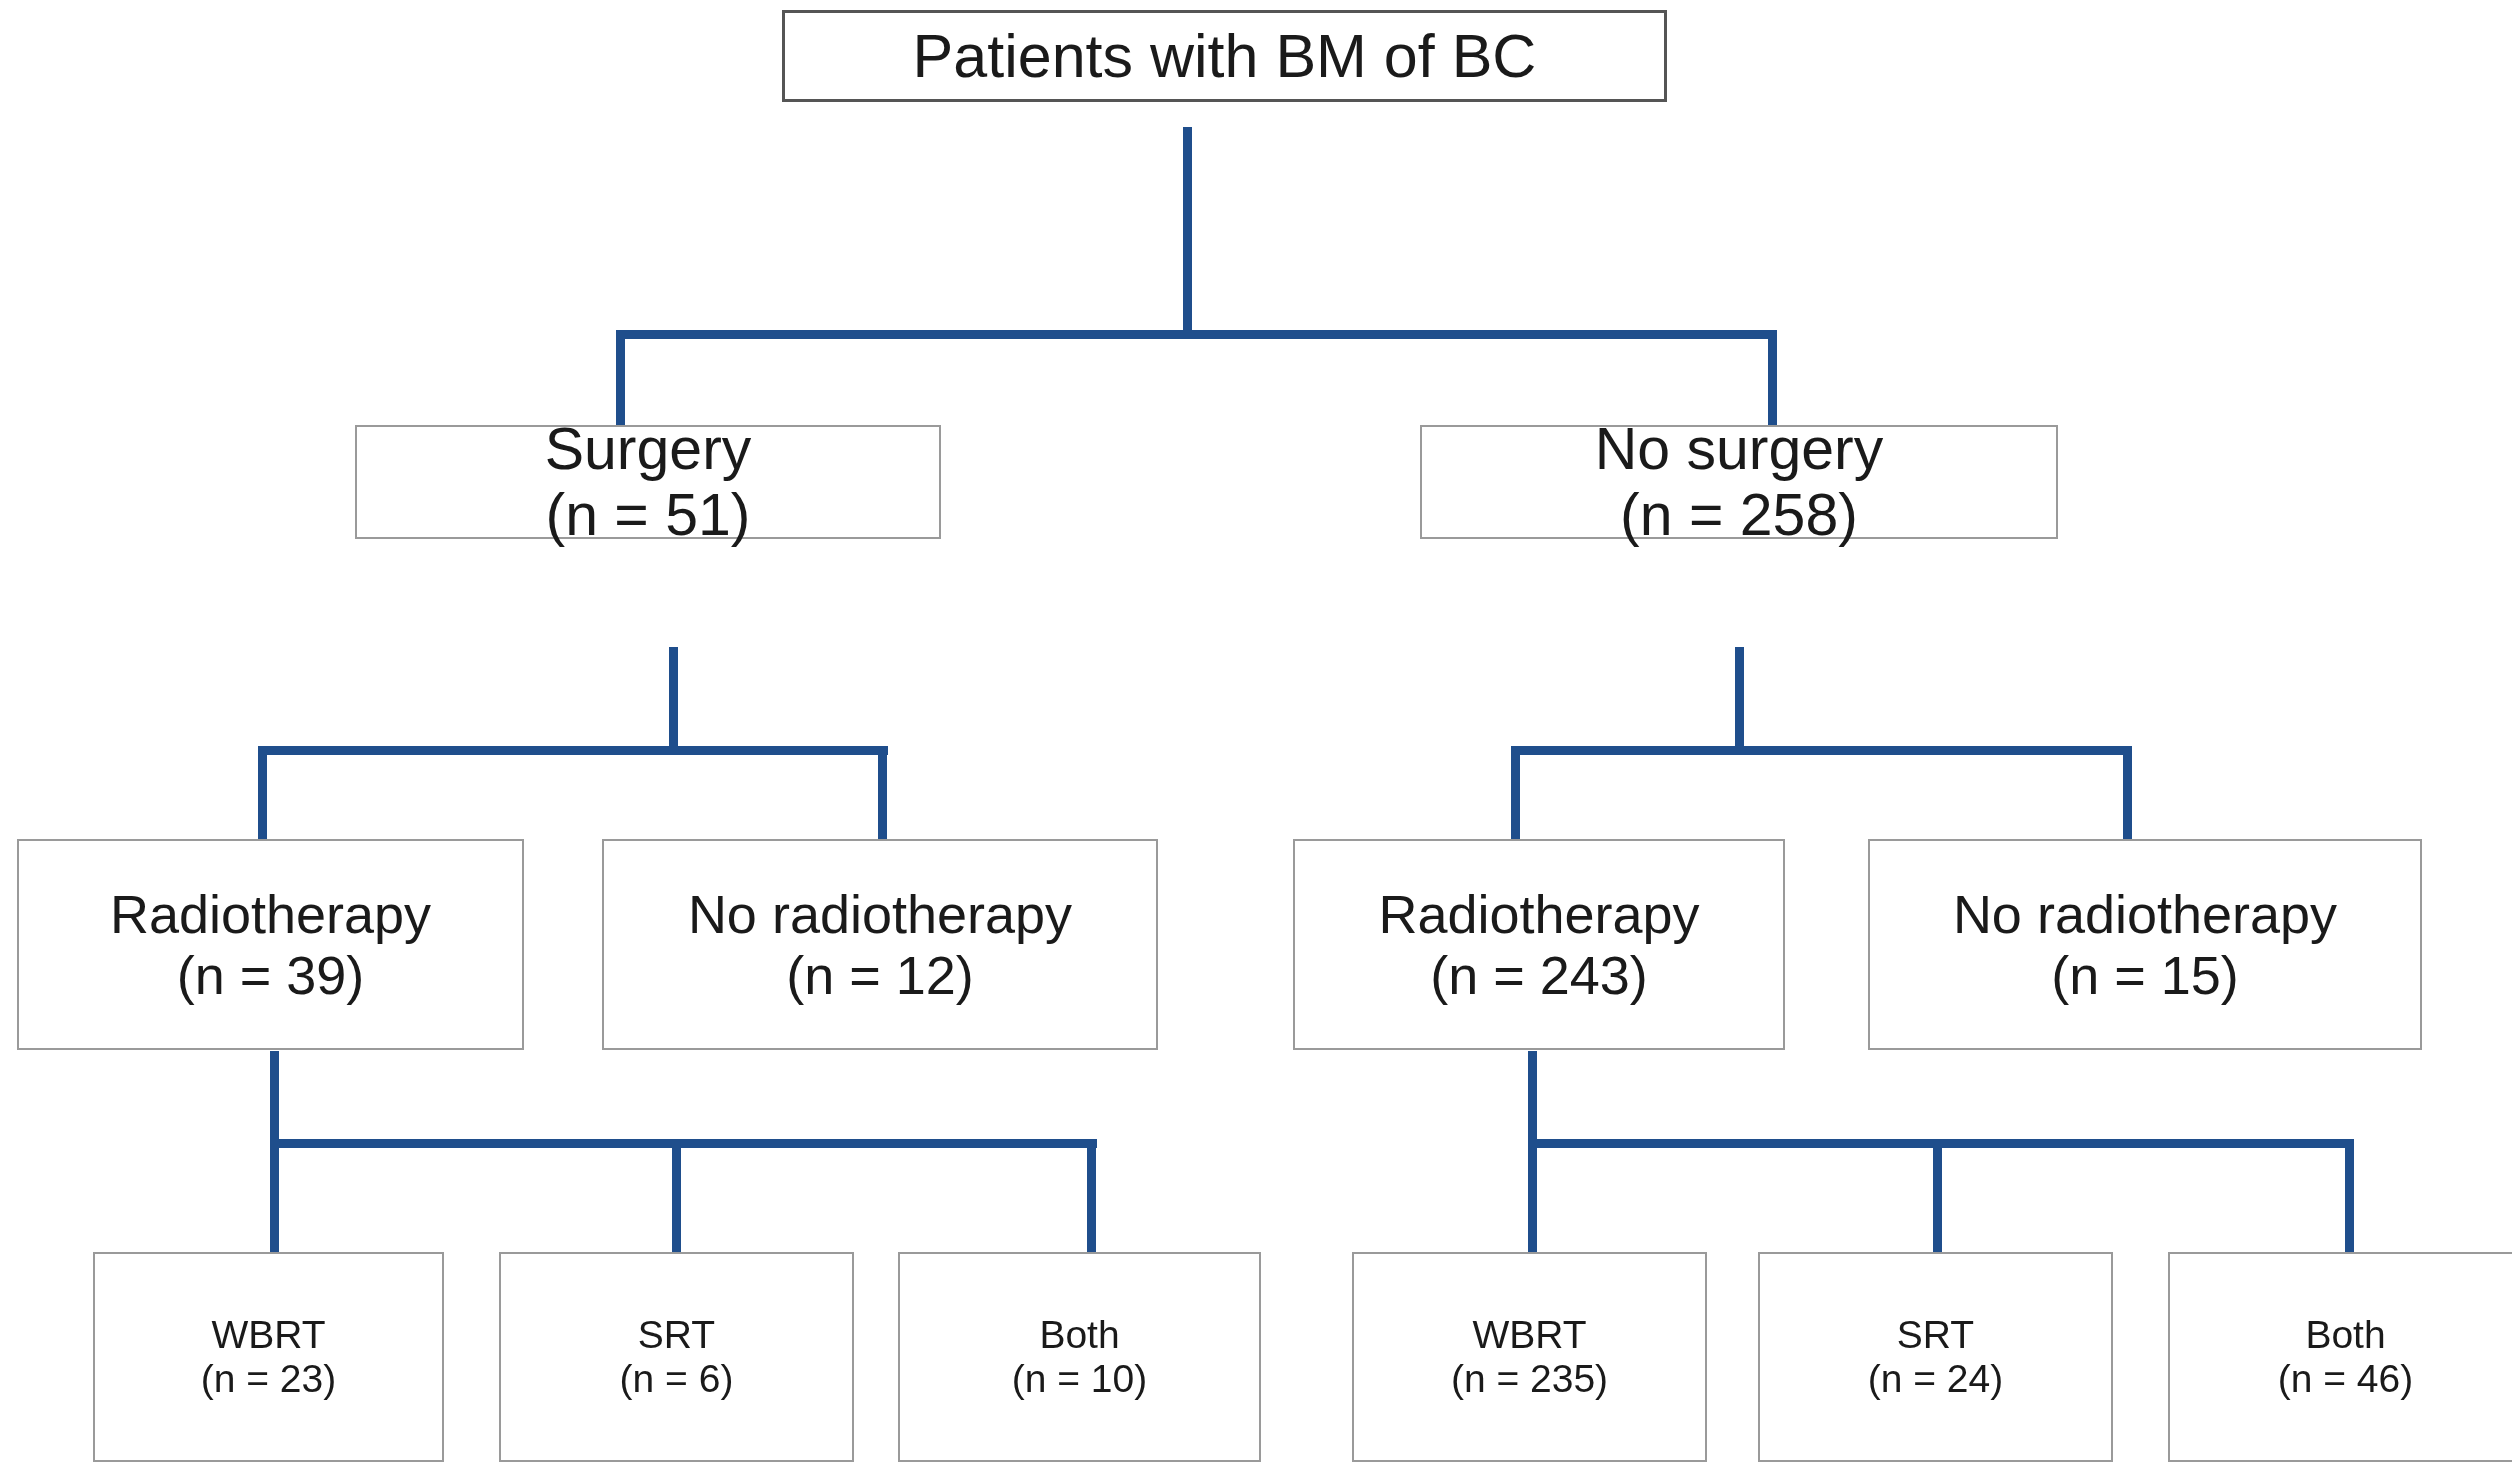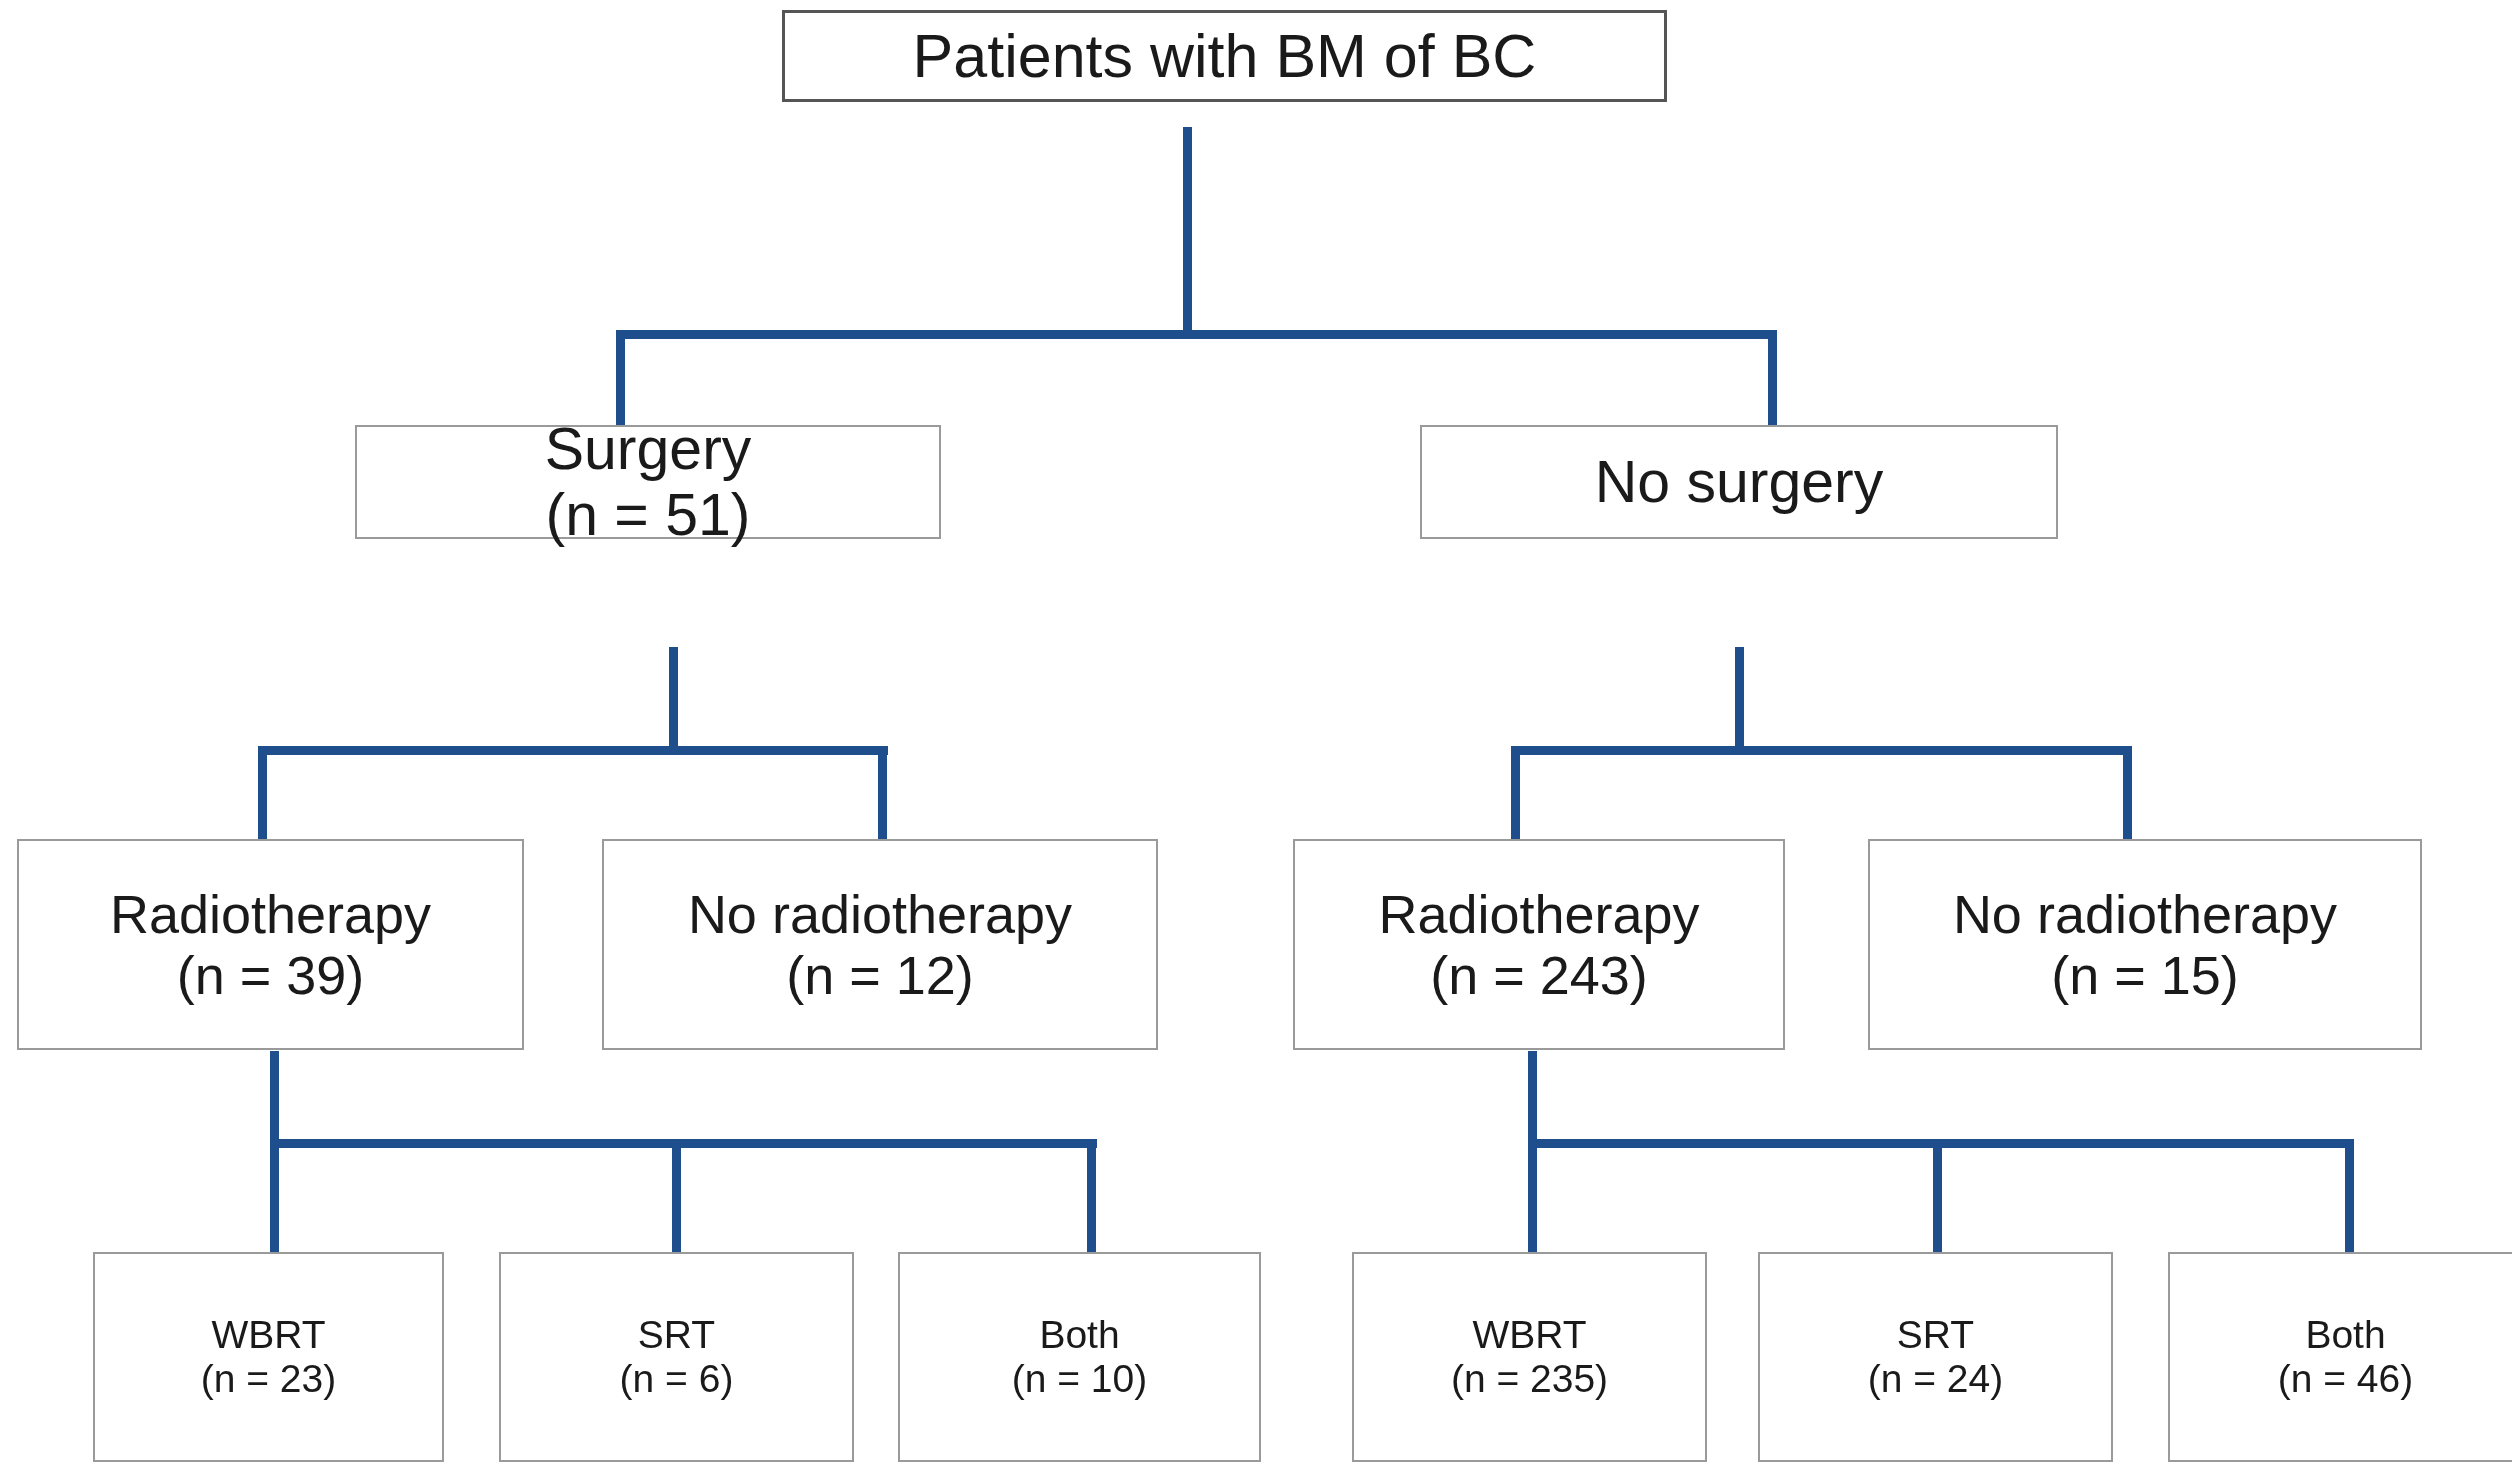--- a/index.html
+++ b/index.html
@@ -114,20 +114,21 @@
     <span class="label-line">Patients with BM of BC</span>
   </div>
 
   <div class="node tier-2" style="left:355px; top:425px; width:586px; height:114px;">
     <span class="label-line">Surgery</span>
     <span class="count-line">(n = 51)</span>
   </div>
 
   <div class="node tier-2" style="left:1420px; top:425px; width:638px; height:114px;">
     <span class="label-line">No surgery</span>
+    <span class="count-line">(n = 258)</span>
   </div>
 
   <div class="node tier-3" style="left:17px; top:839px; width:507px; height:211px;">
     <span class="label-line">Radiotherapy</span>
     <span class="count-line">(n = 39)</span>
   </div>
 
   <div class="node tier-3" style="left:602px; top:839px; width:556px; height:211px;">
     <span class="label-line">No radiotherapy</span>
     <span class="count-line">(n = 12)</span>

